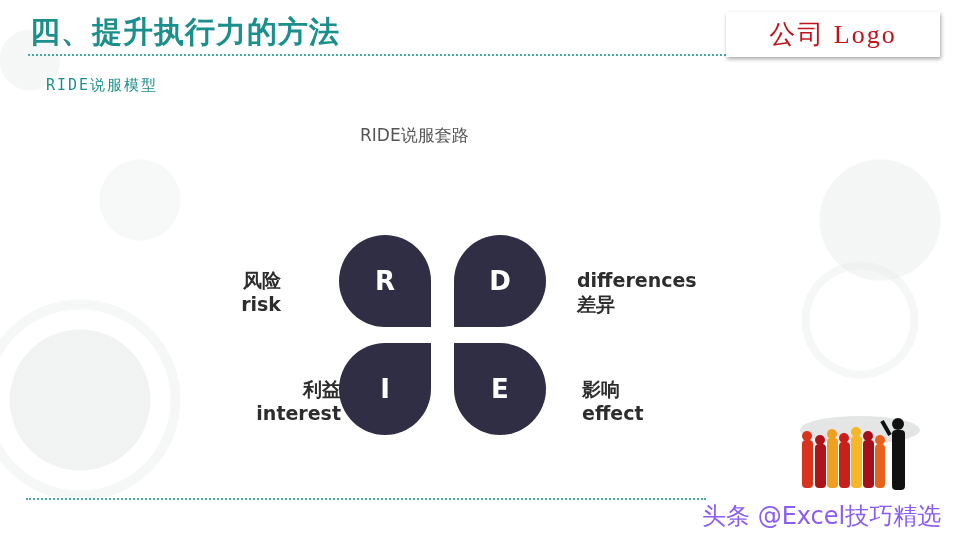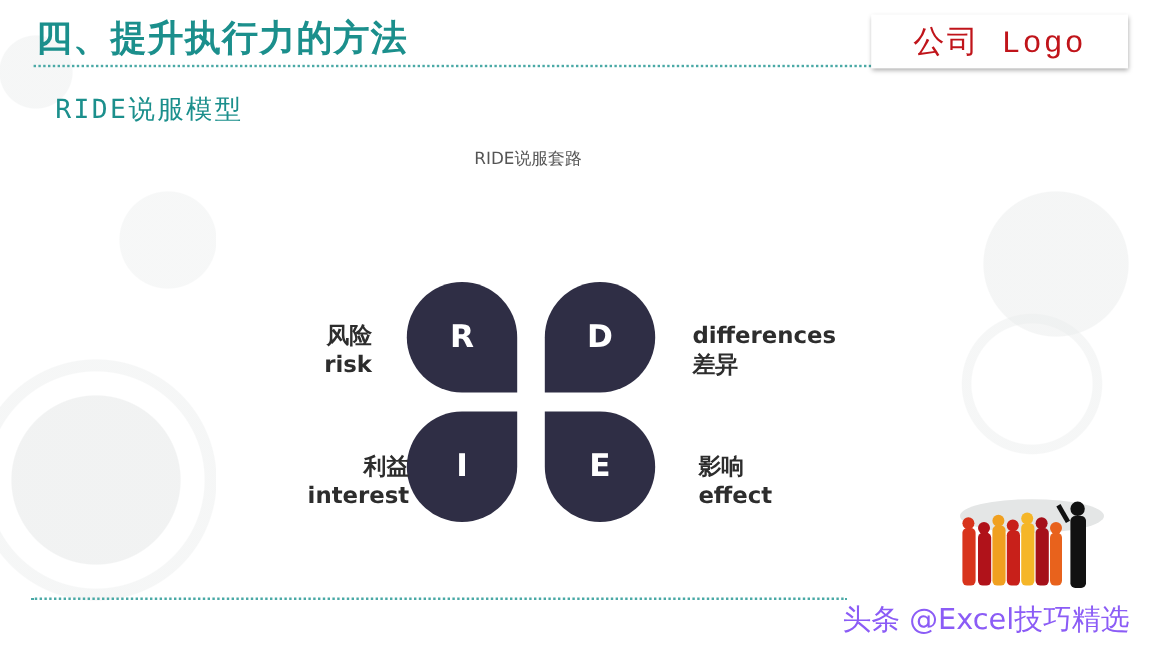--- a/index.html
+++ b/index.html
@@ -26,48 +26,48 @@
     position:absolute; left:30px; top:12px;
     font-size:30px; font-weight:bold; color:#1b8f8c; letter-spacing:1px;
     font-family:Liberation Sans, sans-serif;
   }
   .dotline {
     position:absolute; height:0;
     border-top:2px dotted #4aa9a6;
   }
   .subtitle {
     position:absolute; left:46px; top:76px;
-    font-size:22px; color:#1b8f8c; letter-spacing:2px;
+    font-size:15px; color:#1b8f8c; letter-spacing:2px;
     font-family:"DejaVu Sans Mono","Liberation Mono",monospace;
   }
   .logo-box {
     position:absolute; left:726px; top:12px; width:214px; height:45px;
     background:#ffffff; box-shadow:1px 2px 4px rgba(0,0,0,0.35);
     display:flex; align-items:center; justify-content:center;
     color:#c0141a; font-size:26px; letter-spacing:2px;
-    font-family:Liberation Mono, monospace;
+    font-family:Liberation Serif, serif;
   }
   .diagram-title {
-    position:absolute; left:360px; top:124px; width:160px; text-align:center;
-    font-size:14px; color:#555555;
+    position:absolute; left:360px; top:124px; width:160px; 
+    font-size:17px; color:#555555;
   }
   .petal {
     position:absolute; width:92px; height:92px; background:#2f2e45;
     display:flex; align-items:center; justify-content:center;
     color:#ffffff; font-size:26px; font-weight:bold;
   }
   .petal.r { left:339px; top:235px; border-radius:50% 50% 0 50%; }
   .petal.d { left:454px; top:235px; border-radius:50% 50% 50% 0; }
   .petal.i { left:339px; top:343px; border-radius:50% 0 50% 50%; }
   .petal.e { left:454px; top:343px; border-radius:0 50% 50% 50%; }
   .label {
     position:absolute; font-size:19px; font-weight:bold; color:#2d2d2d; line-height:24px;
   }
   .label.left { text-align:right; }
-  .label.risk { right:650px; top:268px; }
+  .label.risk { right:679px; top:268px; }
   .label.interest { right:619px; top:377px; }
   .label.diff { left:577px; top:268px; }
   .label.effect { left:582px; top:377px; }
   .people-art { position:absolute; left:780px; top:410px; width:150px; height:85px; }
   .watermark {
     position:absolute; left:702px; top:500px;
     font-size:24px; color:#8b5cf6;
     text-shadow:0 0 2px #fff, 0 0 3px #fff;
     font-family:"DejaVu Sans","Liberation Sans",sans-serif;
   }

